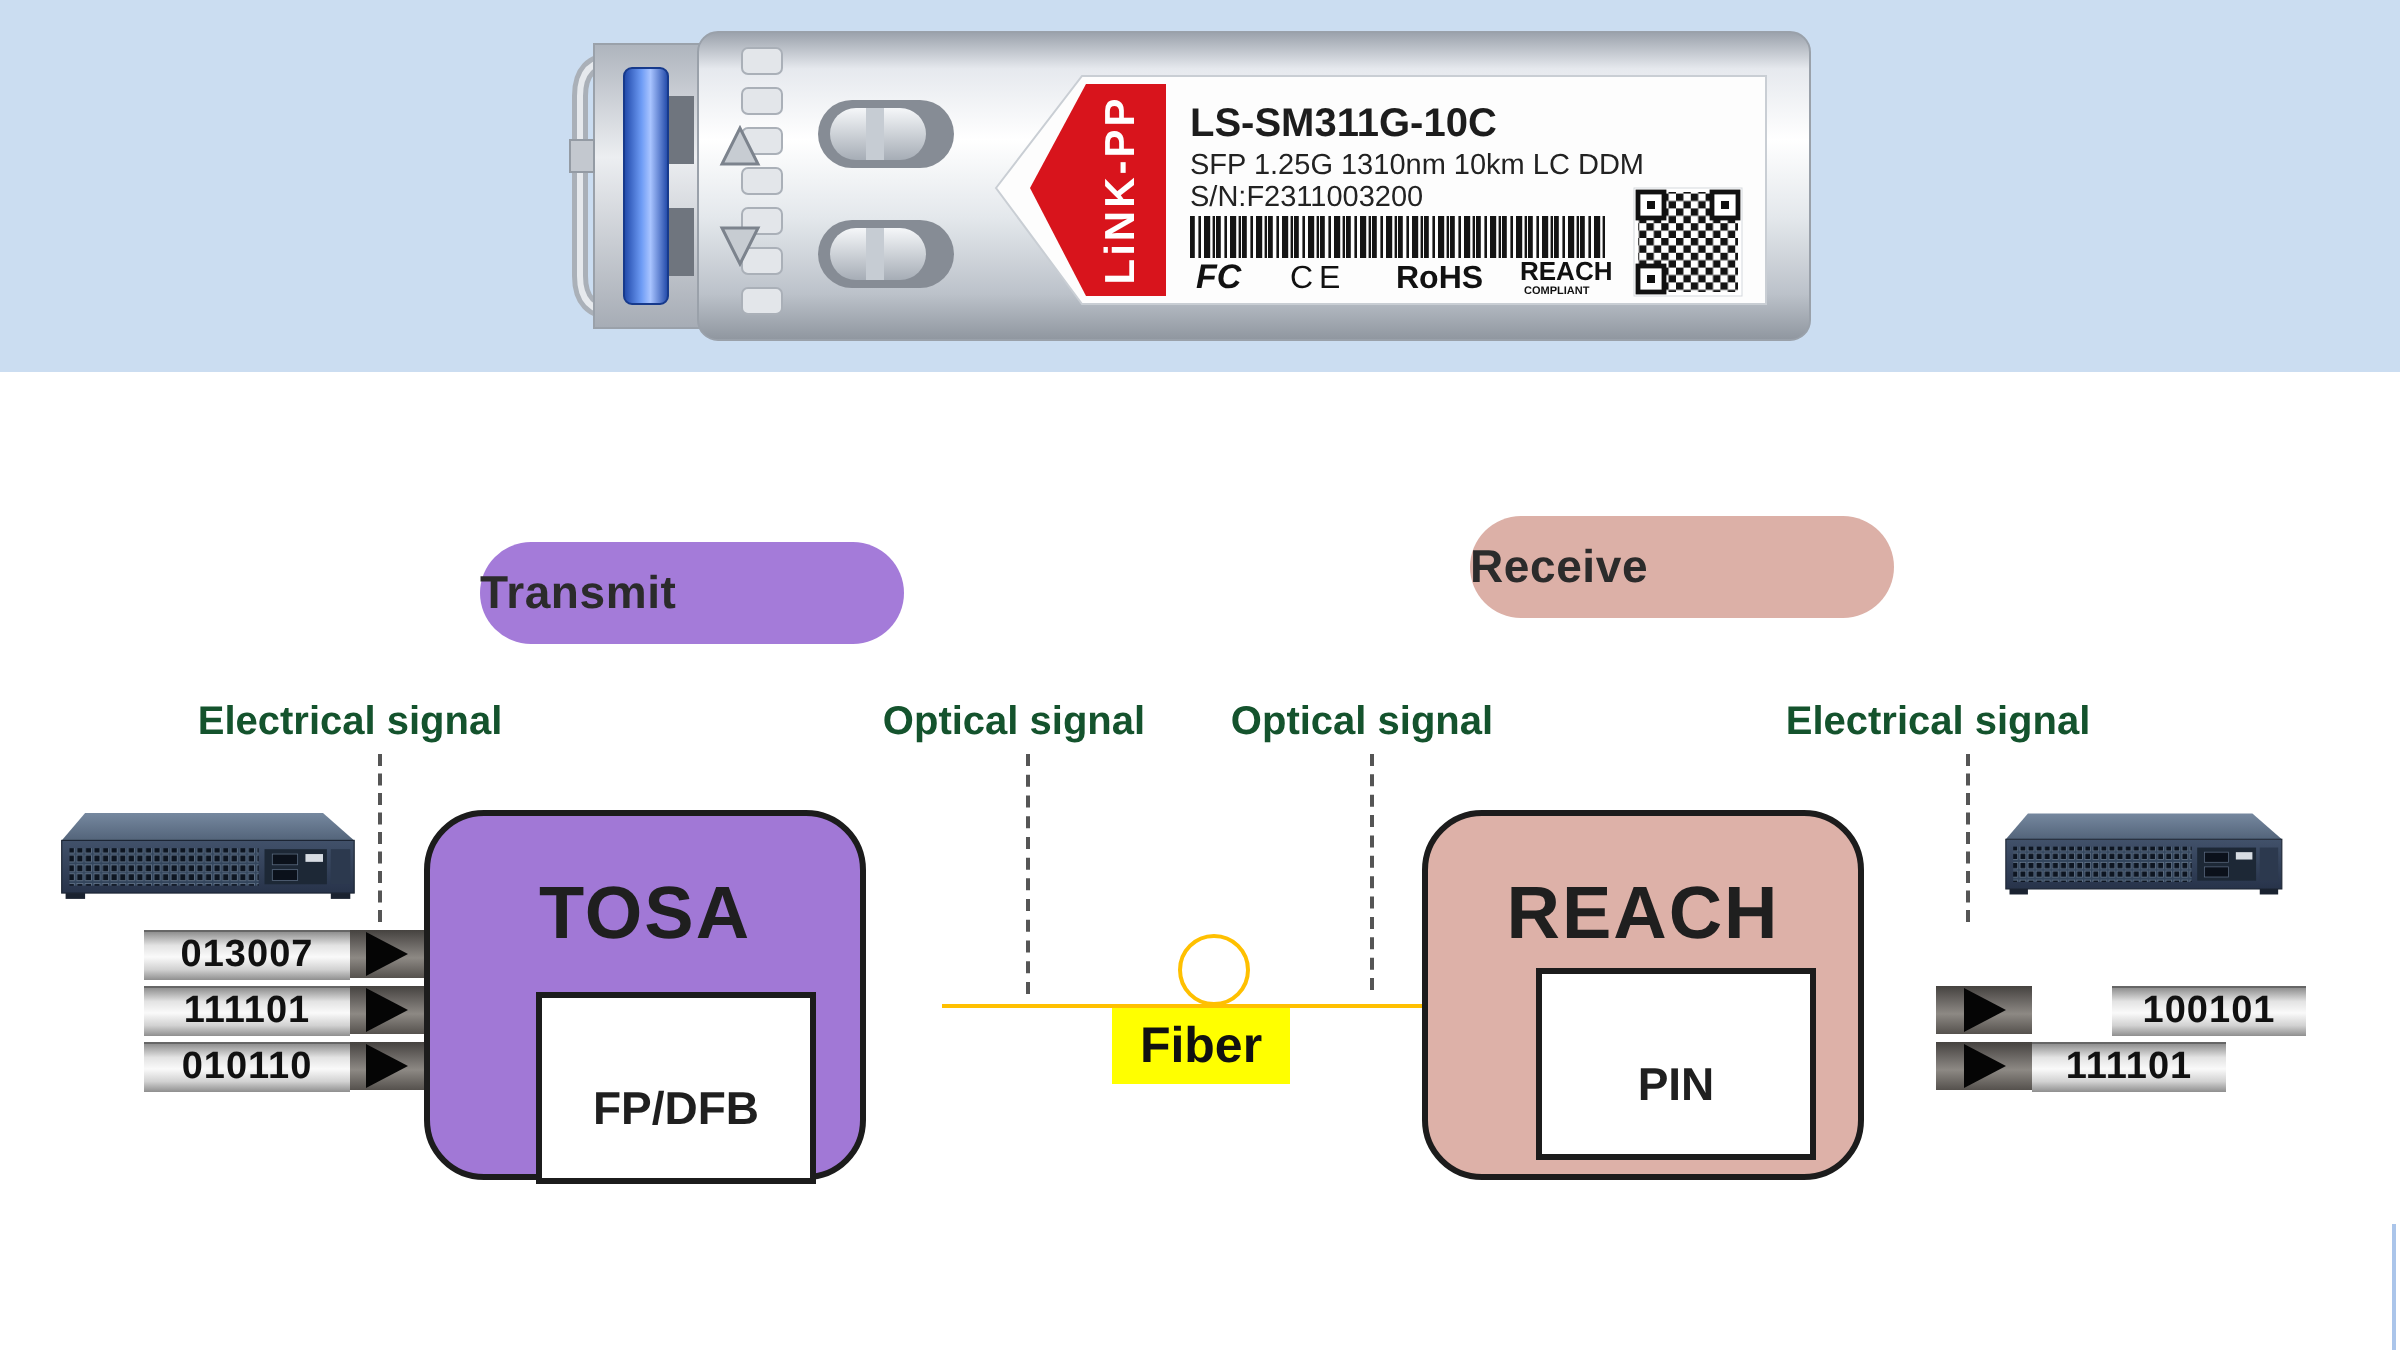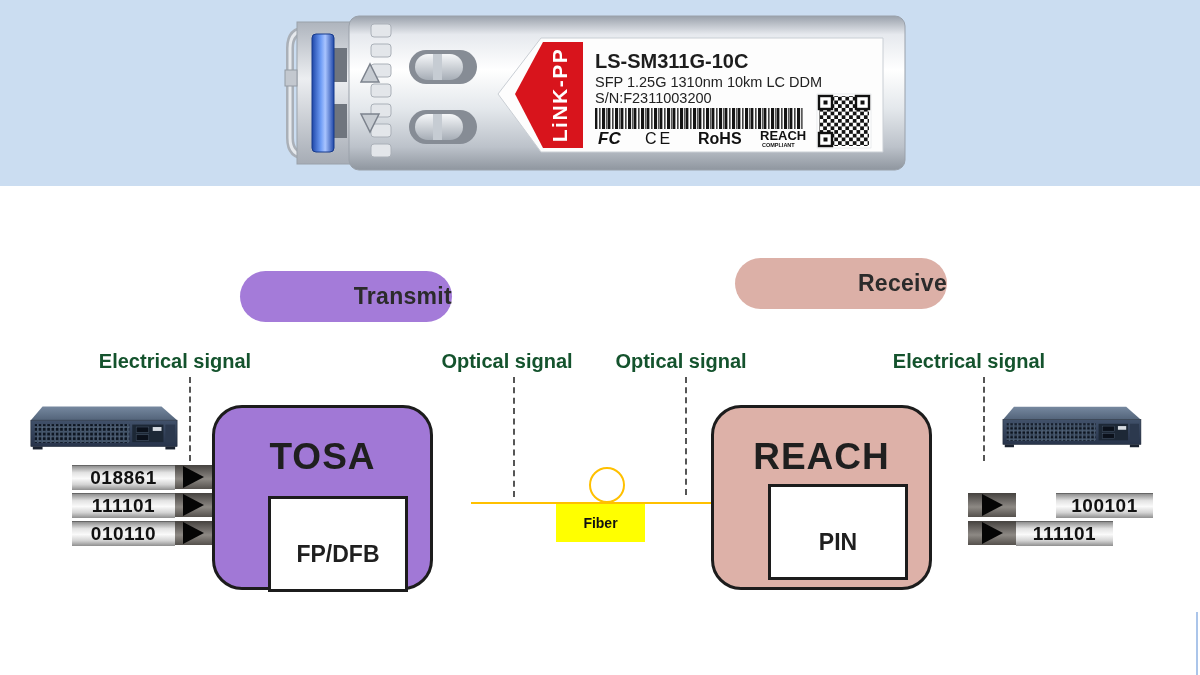--- a/index.html
+++ b/index.html
@@ -6,21 +6,21 @@
   #stage{
     position:relative;width:1200px;height:675px;overflow:hidden;
     background:#ffffff;font-family:"Liberation Sans",sans-serif;
   }
   
   .top-band{position:absolute;left:0;top:0;width:1200px;height:186px;background:#cbddf1;}
   .sfp-photo{position:absolute;left:283px;top:8px;width:632px;height:170px;}
   
   .pill{
     position:absolute;width:212px;height:51px;border-radius:26px;
-    display:flex;align-items:center;justify-content:flex-end;
+    display:flex;align-items:center;justify-content:flex-start;
     font-size:23px;font-weight:700;color:#2b2b2b;letter-spacing:.3px;
   }
   .pill.tx{left:240px;top:271px;background:#a47bd9;}
   .pill.rx{left:735px;top:258px;background:#dcb0a7;}
   
   .sig-label{
     position:absolute;top:350px;transform:translateX(-50%);
     font-size:20px;font-weight:700;color:#14532d;white-space:nowrap;
   }
   
@@ -46,21 +46,21 @@
   .innerbox.pin{left:768px;top:484px;}
   
   .fiber-line{position:absolute;left:471px;top:502px;width:240px;height:2px;background:#ffc000;}
   .fiber-loop{
     position:absolute;left:589px;top:467px;width:36px;height:36px;border-radius:50%;
     border:2.5px solid #ffc000;background:#ffffff;box-sizing:border-box;
   }
   .fiber-tag{
     position:absolute;left:556px;top:504px;width:89px;height:38px;background:#ffff00;
     display:flex;align-items:center;justify-content:center;
-    font-size:14px;font-weight:700;color:#111111;
+    font-size:25px;font-weight:700;color:#111111;
   }
   
   .bitrow{position:absolute;height:24px;display:flex;}
   .bit-pill{
     height:24px;display:flex;align-items:center;justify-content:center;
     font-size:19px;font-weight:700;color:#111;letter-spacing:.5px;
     background:linear-gradient(180deg,#8f8f8f 0%,#e3e3e3 28%,#fafafa 52%,#d2d2d2 78%,#8f8f8f 100%);
     border-top:1px solid #666;
   }
   .bit-stub{
@@ -257,21 +257,21 @@
     <span>PIN</span>
   </div>
 
   <div class="fiber-line"></div>
   <div class="fiber-loop"></div>
   <div class="fiber-tag">
     <span>Fiber</span>
   </div>
 
   <div class="bitrow" style="left:72px;top:465px;">
-    <div class="bit-pill" style="width:103px;">018861</div>
+    <div class="bit-pill" style="width:103px;">013007</div>
     <div class="bit-stub" style="width:37px;">
         <span class="tri"></span>
       </div>
   </div>
   <div class="bitrow" style="left:72px;top:493px;">
     <div class="bit-pill" style="width:103px;">111101</div>
     <div class="bit-stub" style="width:37px;">
         <span class="tri"></span>
       </div>
   </div>

